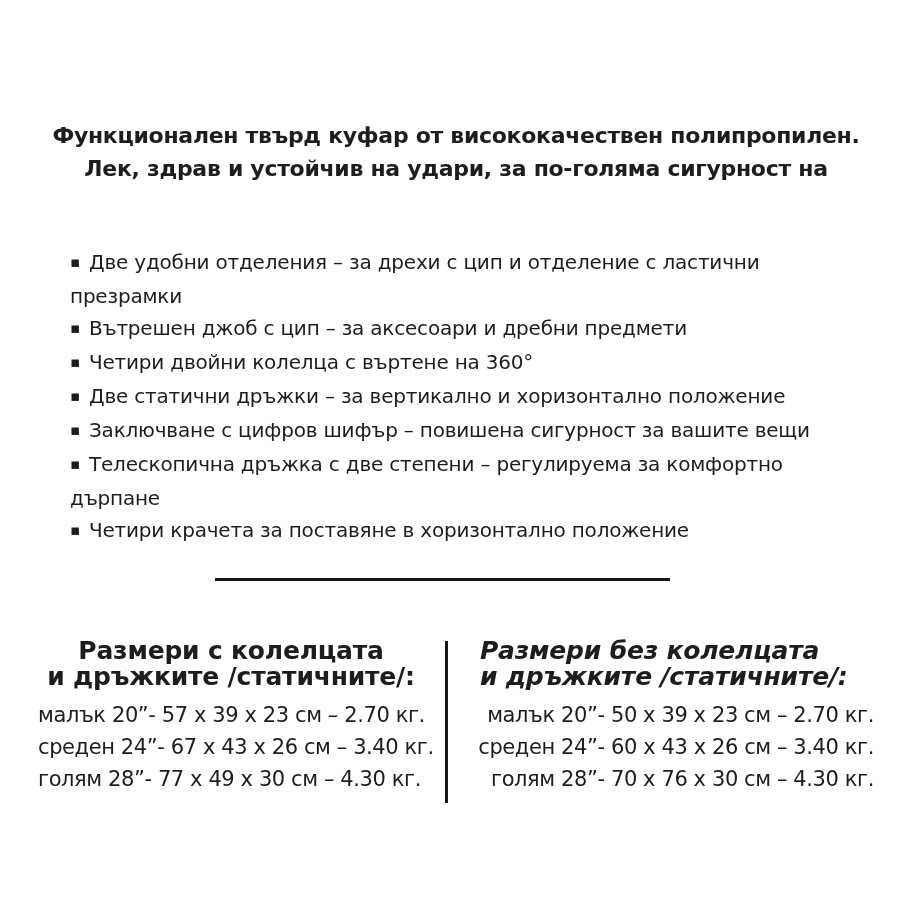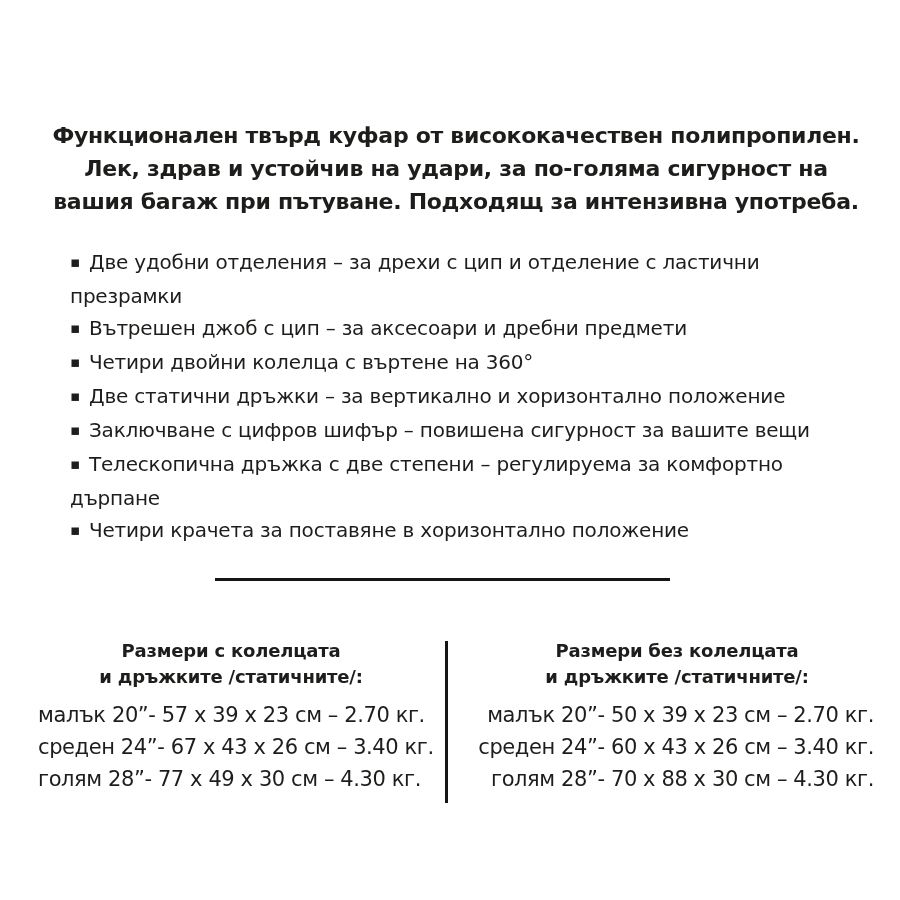--- a/index.html
+++ b/index.html
@@ -72,27 +72,27 @@
   .col-left {
     left: 38px;
     width: 386px;
   }
   .col-right {
     left: 474px;
     width: 400px;
   }
   .col h2 {
     margin: 0;
-    font-size: 18px;
+    font-size: 25px;
     line-height: 26px;
     font-weight: bold;
     letter-spacing: -0.2px;
   }
   .col-left h2 { text-align: center; }
-  .col-right h2 { text-align: center; padding-left: 6px; }
+  .col-right h2 { text-align: left; padding-left: 6px; font-style: italic; }
   .sizes {
     margin-top: 9px;
     font-size: 21px;
     line-height: 32px;
     letter-spacing: -0.4px;
     white-space: nowrap;
   }
   .col-left .sizes { text-align: left; }
   .col-right .sizes { text-align: right; }
 
@@ -106,21 +106,20 @@
   }
 </style>
 </head>
 <body>
 
 <div class="page">
 
   <header class="intro">
     <div>Функционален твърд куфар от висококачествен полипропилен.</div>
     <div>Лек, здрав и устойчив на удари, за по-голяма сигурност на</div>
-    <div>вашия багаж при пътуване. Подходящ за интензивна употреба.</div>
   </header>
 
   <ul class="features">
     <li><span class="bullet">▪</span><span>Две удобни отделения – за дрехи с цип и отделение с ластични презрамки</span></li>
     <li><span class="bullet">▪</span><span>Вътрешен джоб с цип – за аксесоари и дребни предмети</span></li>
     <li><span class="bullet">▪</span><span>Четири двойни колелца с въртене на 360°</span></li>
     <li><span class="bullet">▪</span><span>Две статични дръжки – за вертикално и хоризонтално положение</span></li>
     <li><span class="bullet">▪</span><span>Заключване с цифров шифър – повишена сигурност за вашите вещи</span></li>
     <li><span class="bullet">▪</span><span>Телескопична дръжка с две степени – регулируема за комфортно дърпане</span></li>
     <li><span class="bullet">▪</span><span>Четири крачета за поставяне в хоризонтално положение</span></li>
@@ -143,17 +142,17 @@
   <div class="vdivider"></div>
 
   <section class="col col-right">
     <h2>
       <div>Размери без колелцата</div>
       <div>и дръжките /статичните/:</div>
     </h2>
     <div class="sizes">
       <div>малък 20”- 50 х 39 х 23 см – 2.70 кг.</div>
       <div>среден 24”- 60 х 43 х 26 см – 3.40 кг.</div>
-      <div>голям 28”- 70 х 88 х 30 см – 4.30 кг.</div>
+      <div>голям 28”- 70 х 76 х 30 см – 4.30 кг.</div>
     </div>
   </section>
 
 </div>
 
 </body></html>

